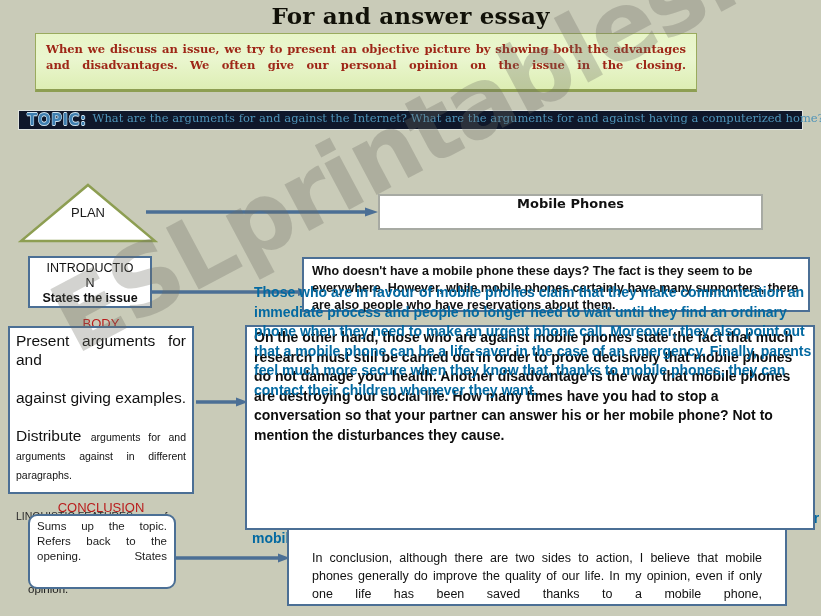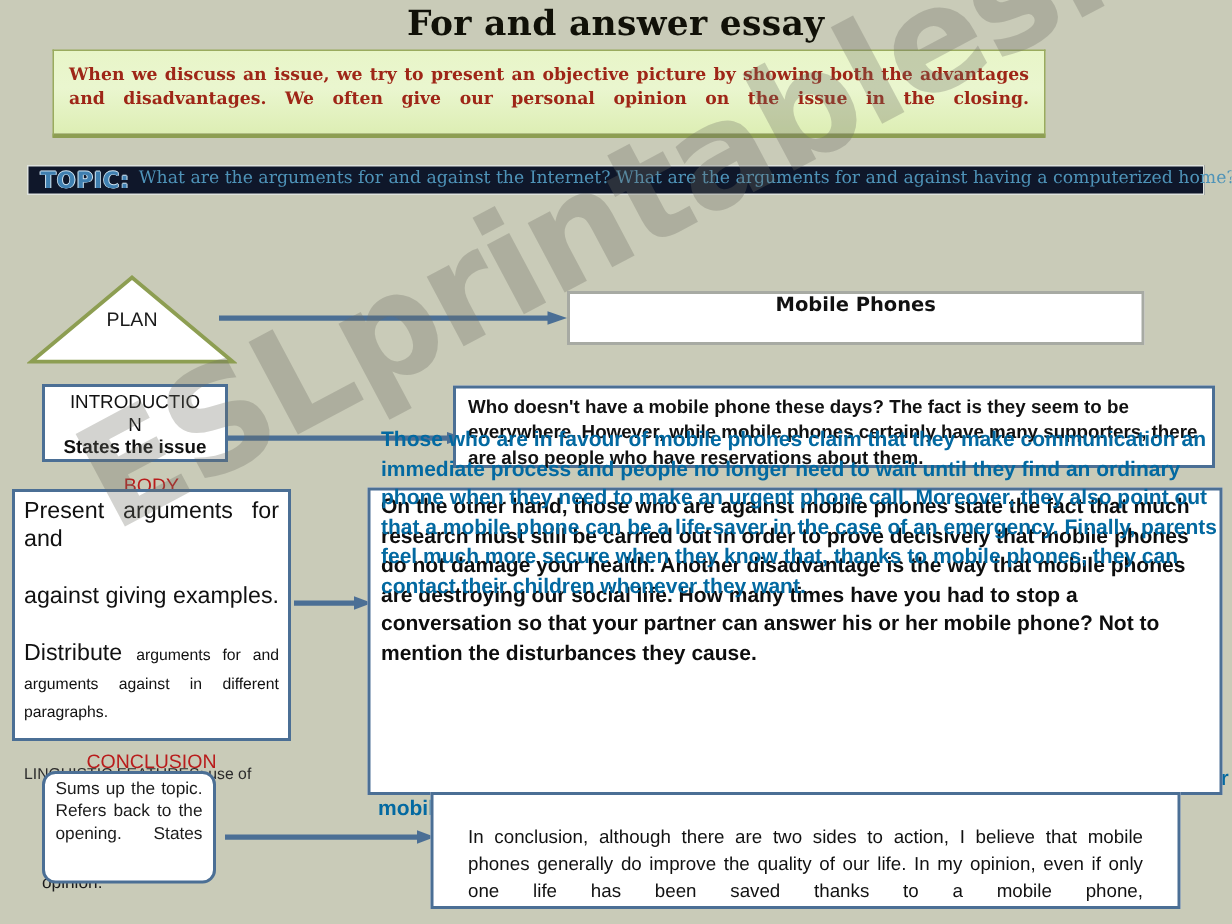--- a/index.html
+++ b/index.html
@@ -204,21 +204,21 @@
     margin: 8px 0 0 0;
     font-family: "Liberation Sans", sans-serif;
     font-size: 10.5px;
     line-height: 13px;
     color: #2b2b2b;
   }
 
   .box-conclusion {
     left: 28px;
     top: 514px;
-    width: 116px;
+    width: 148px;
     height: 75px;
     border-radius: 9px;
     padding: 3px 7px 0 7px;
   }
   .box-conclusion p {
     margin: 0;
     font-family: "Liberation Sans", sans-serif;
     font-size: 11.5px;
     line-height: 15px;
     color: #1b1b1b;

